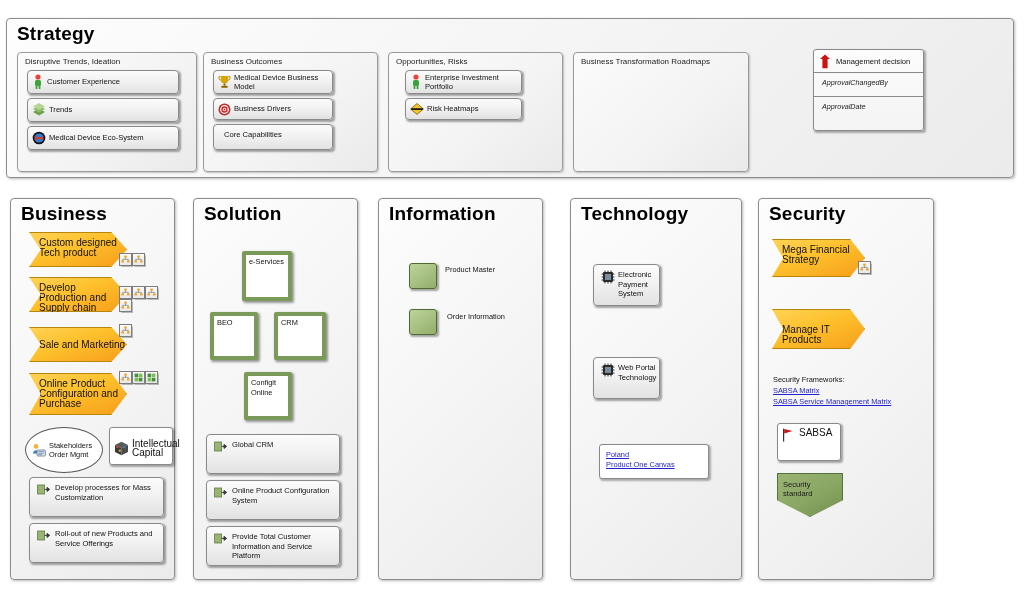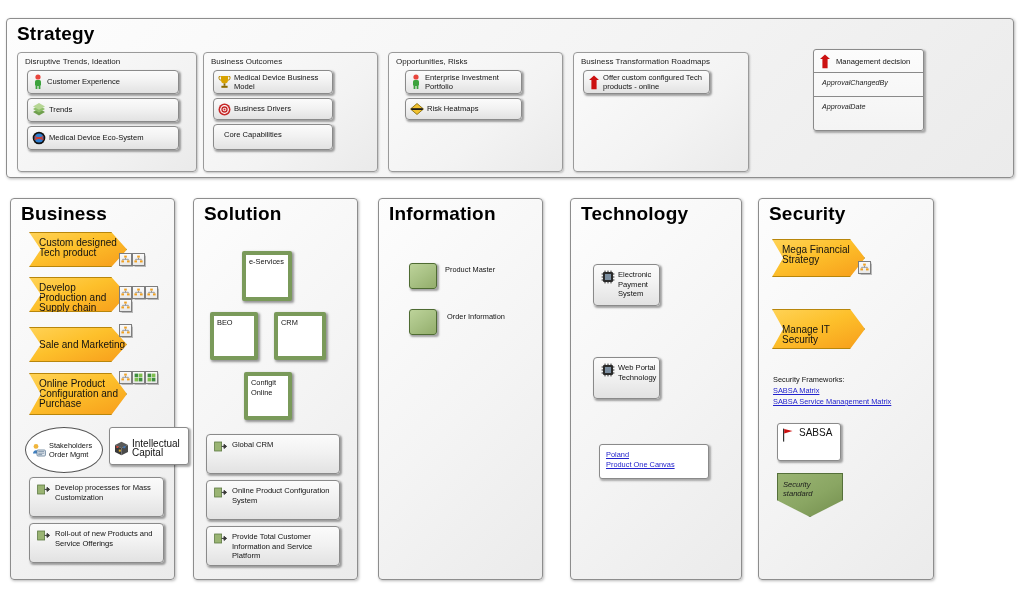--- a/index.html
+++ b/index.html
@@ -263,28 +263,20 @@
               <polygon points="7,0.5 13.5,6 7,11.5 0.5,6" fill="#f2c230" stroke="#7a6100" stroke-width=".8"></polygon>
               <rect x="1.2" y="5.2" width="11.6" height="1.8" fill="#1a1a1a"></rect>
             </svg>
         </span>
         <span class="lbl">Risk Heatmaps</span>
       </div>
     </div>
 
     <div class="sub-panel" style="left:566px;top:33px;width:176px;height:120px;">
       <div class="sub-title">Business Transformation Roadmaps</div>
-      <div class="node" style="left:9px;top:17px;width:127px;height:24px;">
-        <span class="ico">
-          <svg width="12" height="15" viewBox="0 0 12 15">
-              <path d="M6 0.6 1 5h2.4v9.2h5.2V5H11z" fill="#cc1111"></path>
-            </svg>
-        </span>
-        <span class="lbl">Offer custom configured Tech products - online</span>
-      </div>
     </div>
 
     <div class="record" style="left:806px;top:30px;width:111px;height:82px;">
       <div class="r-head">
         <span class="ico" style="margin-right:5px;">
           <svg width="12" height="15" viewBox="0 0 12 15">
               <path d="M6 0.6 1 5h2.4v9.2h5.2V5H11z" fill="#cc1111"></path>
             </svg>
         </span>
         <span>Management decision</span>
@@ -406,21 +398,21 @@
         <svg width="15" height="15" viewBox="0 0 15 15">
             <circle cx="4" cy="3.4" r="2.4" fill="#f0b53c"></circle>
             <path d="M1 10.5c0-2 1.4-3.3 3-3.3s3 1.3 3 3.3z" fill="#3f7fbf"></path>
             <rect x="5" y="7" width="8.4" height="6" rx="1" fill="#e9eef4" stroke="#5a7690" stroke-width=".8"></rect>
             <path d="M6.2 8.6h6M6.2 10.2h6M6.2 11.6h4" stroke="#5a7690" stroke-width=".7"></path>
           </svg>
       </span>
       <span style="max-width:46px;">Stakeholders Order Mgmt</span>
     </div>
 
-    <div class="wnode" style="left:98px;top:228px;width:80px;height:38px;align-items:center;">
+    <div class="wnode" style="left:98px;top:228px;width:64px;height:38px;align-items:center;">
       <span class="ico" style="margin-right:3px;">
         <svg width="15" height="15" viewBox="0 0 15 15">
             <polygon points="1,4 7.5,0.8 14,4 7.5,7.2" fill="#5a5a5a"></polygon>
             <polygon points="1,4 7.5,7.2 7.5,14.2 1,11" fill="#3a3a3a"></polygon>
             <polygon points="14,4 7.5,7.2 7.5,14.2 14,11" fill="#4a4a4a"></polygon>
             <rect x="2.4" y="5" width="2" height="2" fill="#d04a3a"></rect>
             <rect x="9.4" y="5.2" width="2" height="2" fill="#3a78c0"></rect>
             <rect x="4.8" y="8.6" width="2" height="2" fill="#e0b02a"></rect>
           </svg>
       </span>
@@ -545,39 +537,39 @@
           <svg width="9" height="9" viewBox="0 0 9 9">
             <rect x="3.2" y="0.6" width="2.6" height="2" fill="#f0a020"></rect>
             <rect x="0.4" y="5.4" width="2.6" height="2" fill="#f0a020"></rect>
             <rect x="6" y="5.4" width="2.6" height="2" fill="#f0a020"></rect>
             <path d="M4.5 2.8v1.5M1.7 5.2V4.3h5.6v.9" stroke="#666" stroke-width=".6" fill="none"></path>
           </svg>
         </span>
     </div>
 
     <div class="chev" style="left:13px;top:110px;width:93px;height:40px;padding-top:15px;">
-      <span>Manage IT Security</span>
+      <span>Manage IT Products</span>
     </div>
 
     <div class="plaintext" style="left:14px;top:176px;">Security Frameworks:</div>
     <div class="plaintext" style="left:14px;top:187px;">
       <span class="lnk">SABSA Matrix</span>
     </div>
     <div class="plaintext" style="left:14px;top:198px;">
       <span class="lnk">SABSA Service Management Matrix</span>
     </div>
 
     <div class="wnode" style="left:18px;top:224px;width:64px;height:38px;">
       <span class="ico" style="margin-right:5px;">
         <svg width="12" height="14" viewBox="0 0 12 14">
             <rect x="1" y="0.6" width="1.2" height="13" fill="#333"></rect>
             <polygon points="2.2,1 10.5,3 2.2,5.6" fill="#cc1111"></polygon>
           </svg>
       </span>
       <span>SABSA</span>
     </div>
 
-    <div class="gshield" style="left:18px;top:274px;width:66px;height:44px;font-style:italic;">
+    <div class="gshield" style="left:18px;top:274px;width:66px;height:44px;">
       <span>Security standard</span>
     </div>
   </div>
 
 </div>
 
 </body></html>

